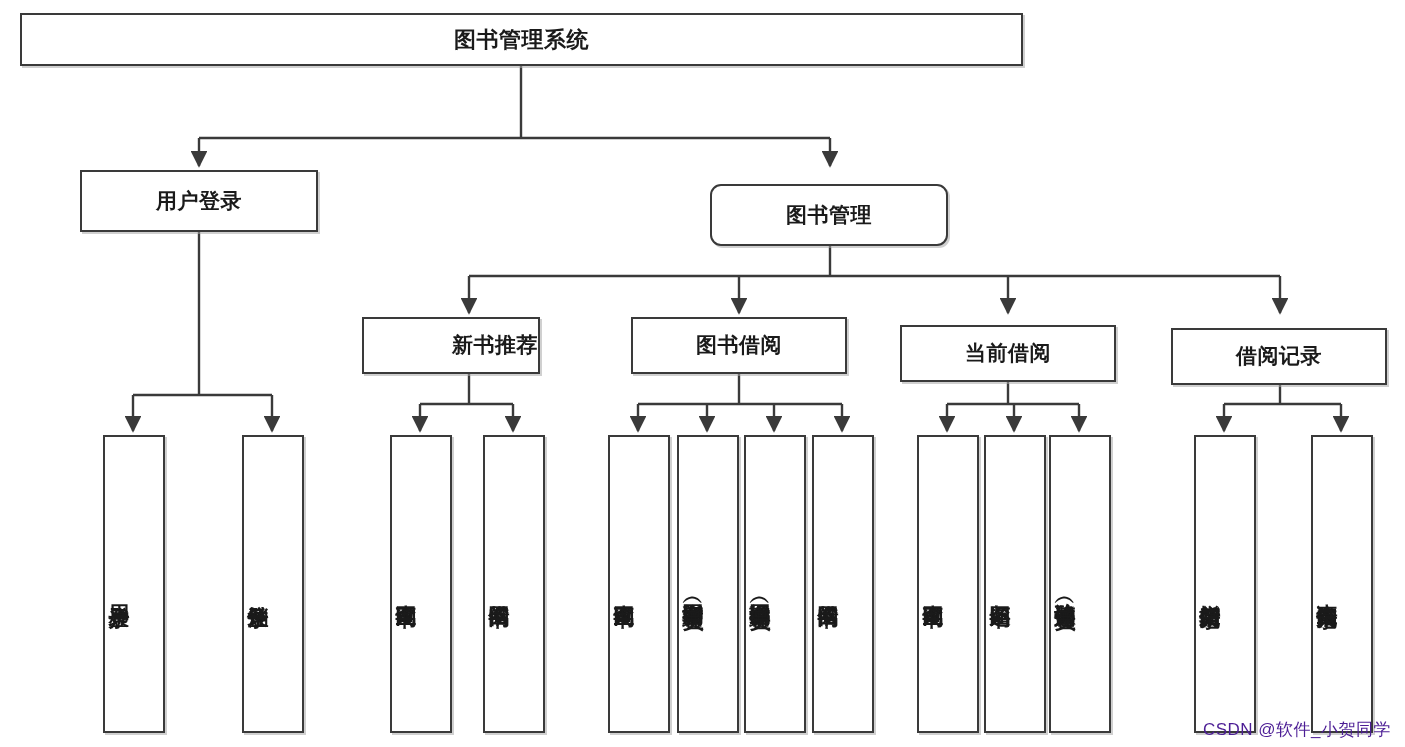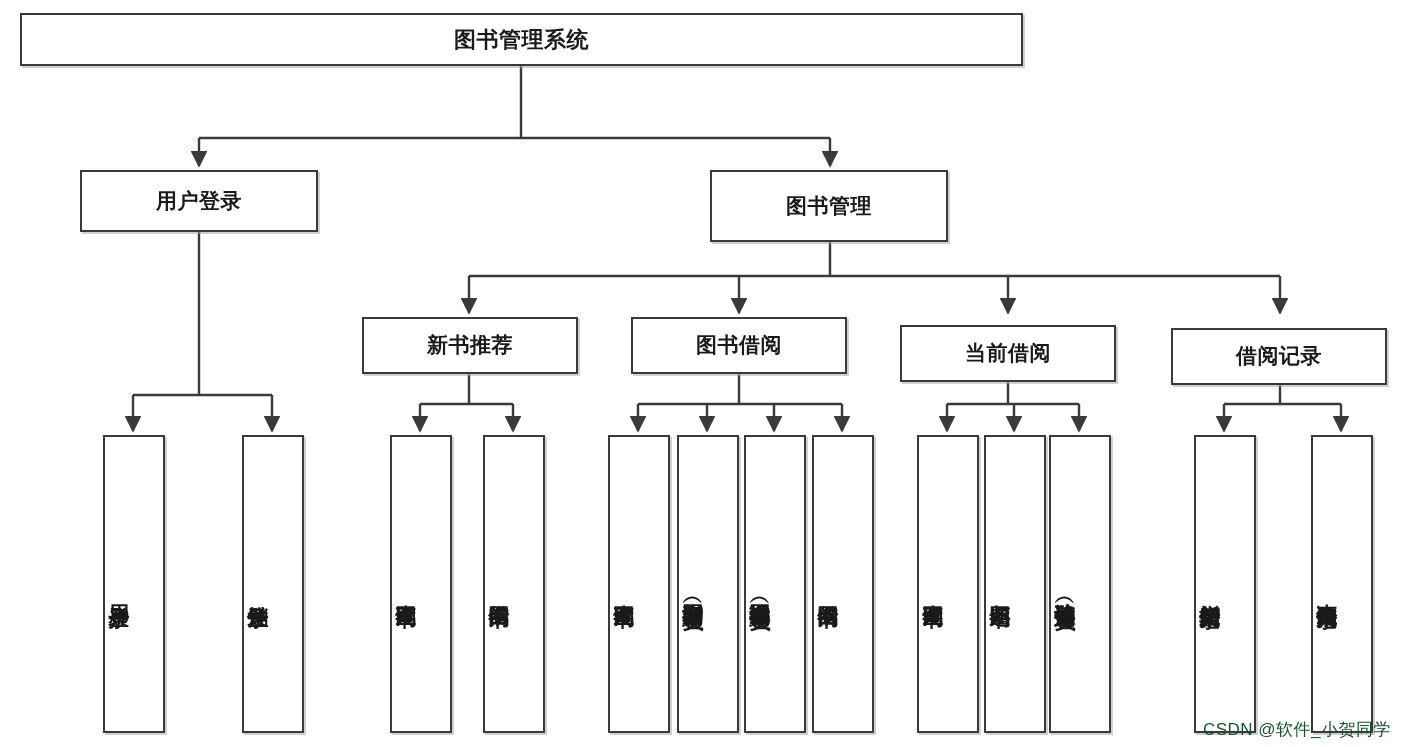--- a/index.html
+++ b/index.html
@@ -55,21 +55,21 @@
     line-height: 1.28;
     letter-spacing: 1px;
     white-space: normal;
   }
   .node.root .label { font-size: 22px; }
   .watermark {
     position: absolute;
     right: 14px;
     bottom: 6px;
     font-size: 17px;
-    color: #14532d;
+    color: #4c1d95;
     letter-spacing: 0.5px;
     white-space: nowrap;
     user-select: none;
   }
 </style>
 </head>
 <body>
 
 <div id="diagram-root">
 
@@ -123,25 +123,25 @@
     </g>
   </svg>
 
   <div class="node root" style="left:20px; top:13px; width:1003px; height:53px;">
     <span class="label">图书管理系统</span>
   </div>
 
   <div class="node" style="left:80px; top:170px; width:238px; height:62px;">
     <span class="label">用户登录</span>
   </div>
-  <div class="node" style="left:710px; top:170px; width:238px; height:72px;">
+  <div class="node" style="left:710px; top:184px; width:238px; height:62px;border-radius:11px;">
     <span class="label">图书管理</span>
   </div>
 
-  <div class="node" style="left:362px; top:317px; width:216px; height:57px;">
+  <div class="node" style="left:362px; top:317px; width:178px; height:57px;justify-content:flex-end;">
     <span class="label">新书推荐</span>
   </div>
   <div class="node" style="left:631px; top:317px; width:216px; height:57px;">
     <span class="label">图书借阅</span>
   </div>
   <div class="node" style="left:900px; top:325px; width:216px; height:57px;">
     <span class="label">当前借阅</span>
   </div>
   <div class="node" style="left:1171px; top:328px; width:216px; height:57px;">
     <span class="label">借阅记录</span>

